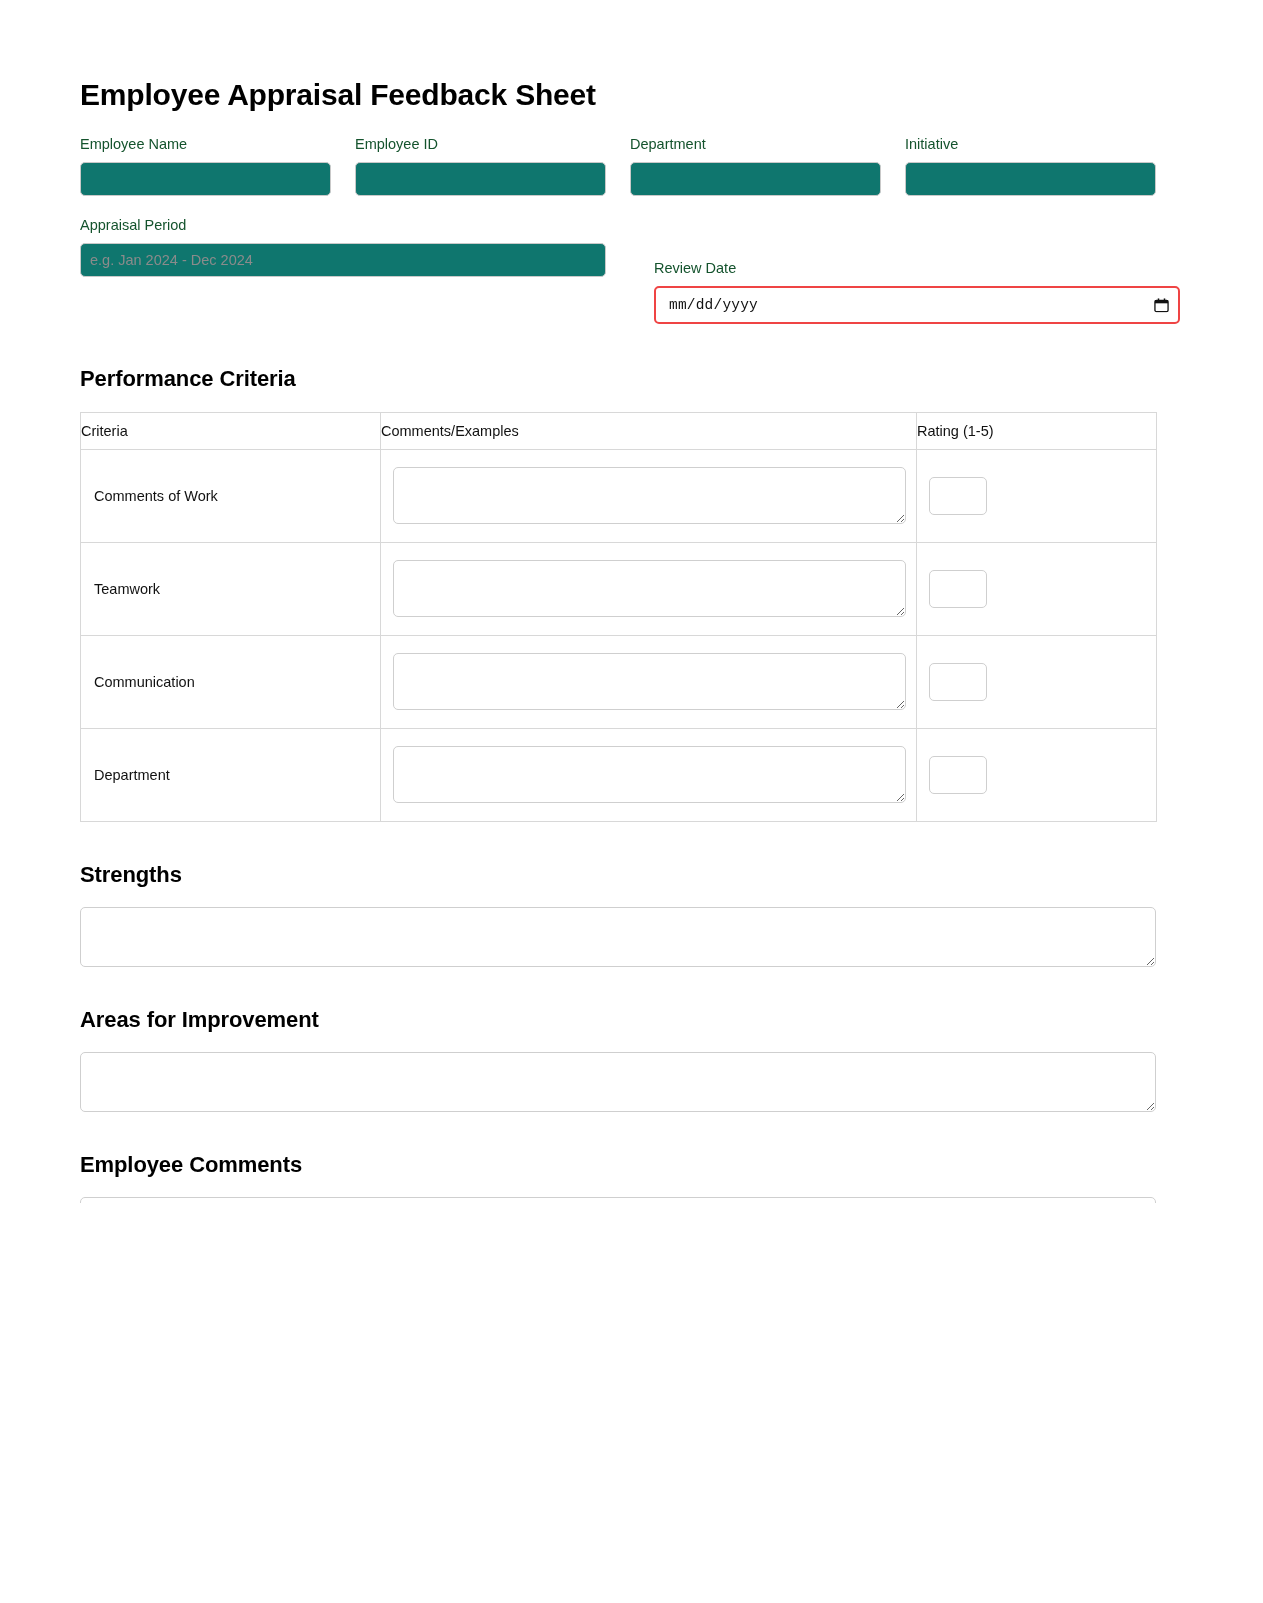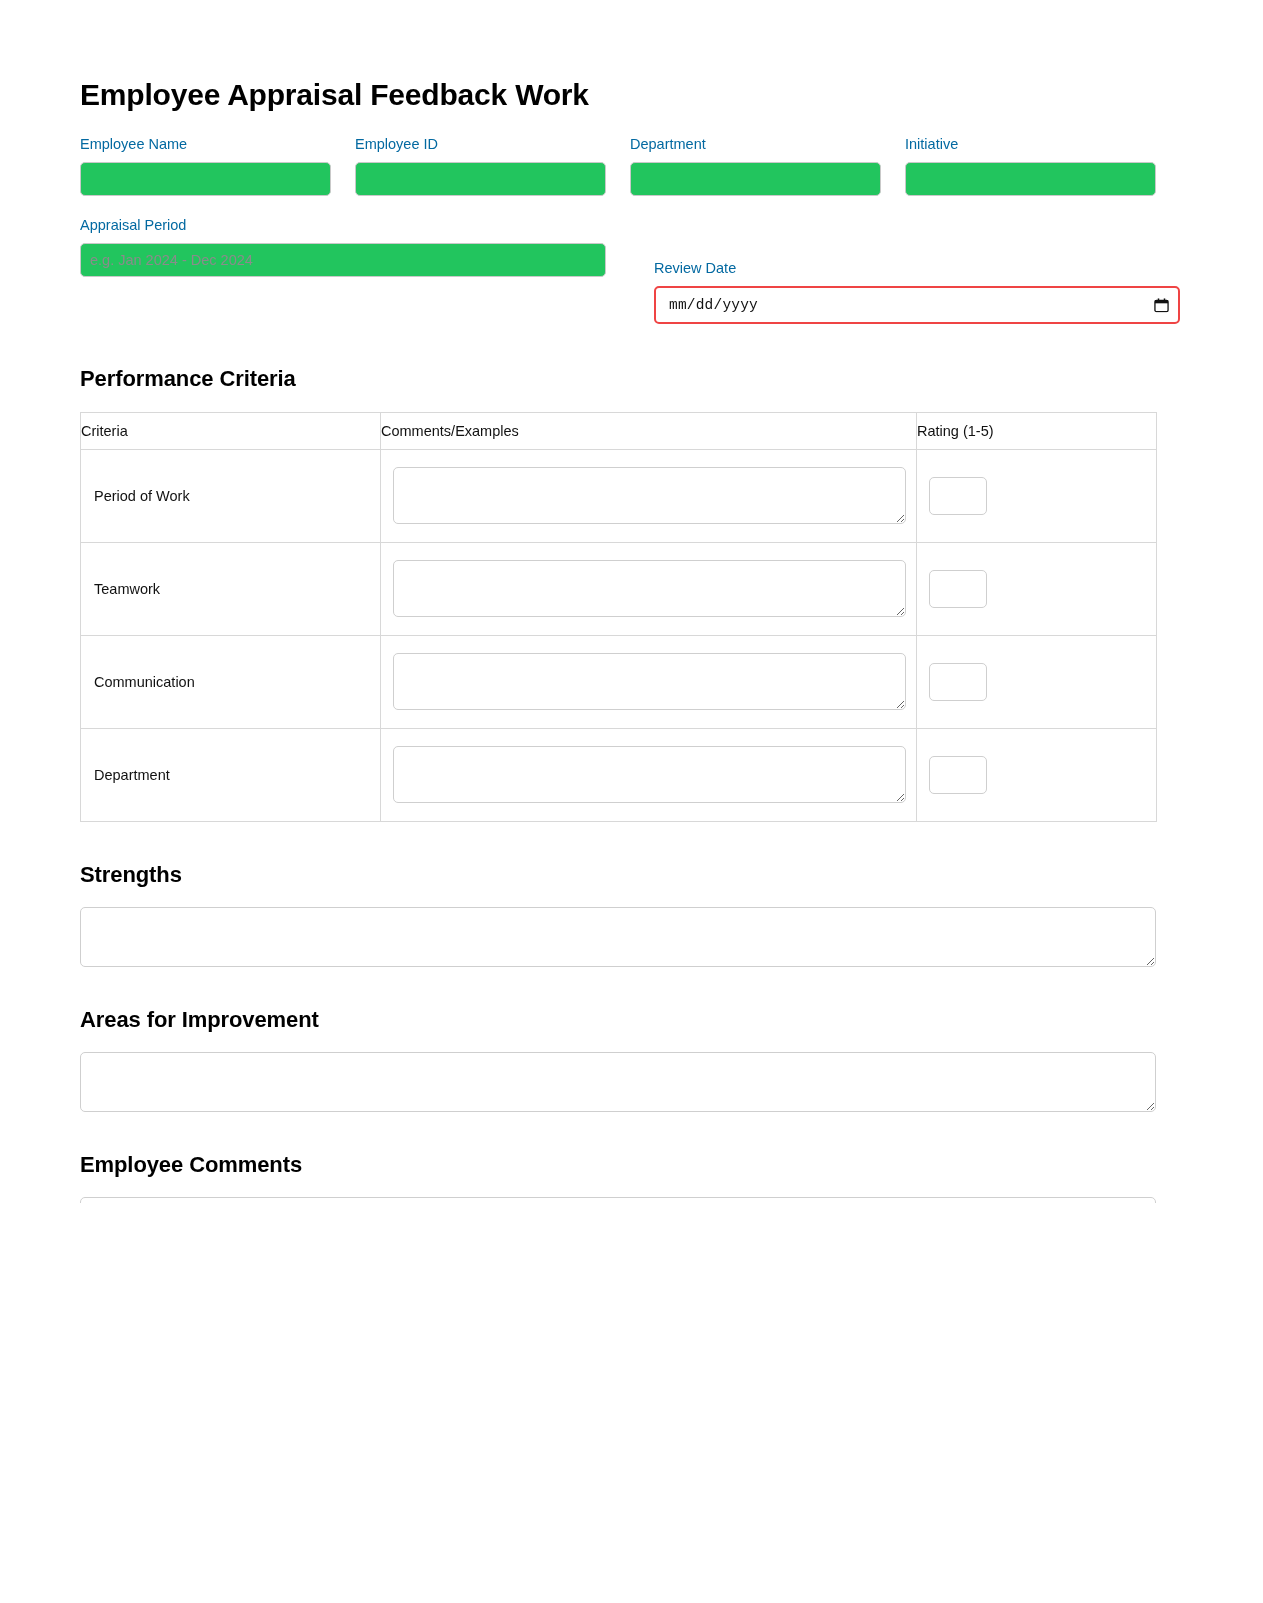--- a/index.html
+++ b/index.html
@@ -50,30 +50,30 @@
   }
   .field {
     display: flex;
     flex-direction: column;
     flex: 1 1 0;
     min-width: 0;
   }
   .field-label {
     font-size: 14.5px;
     line-height: 18px;
-    color: #0369a1;
+    color: #14532d;
     margin-bottom: 9px;
   }
   .text-input {
     box-sizing: border-box;
     width: 100%;
     height: 34px;
     border: 1px solid #c9c9c9;
     border-radius: 5px;
-    background: #22c55e;
+    background: #0f766e;
     font-family: "Liberation Sans", sans-serif;
     font-size: 14.5px;
     color: #111;
     padding: 4px 9px;
     outline: none;
   }
   .text-input::placeholder { color: #8b8b8b; }
 
   .row-2 .field.period { flex: 0 0 526px; }
   .row-2 .field.review { flex: 0 0 526px; margin-left: 24px; margin-top: 43px; }
@@ -185,21 +185,21 @@
     outline: none;
   }
   .clipped { overflow: hidden; height: 6px; }
 </style>
 </head>
 <body>
 
 <div class="page">
   <div class="sheet">
 
-    <h1 class="form-title">Employee Appraisal Feedback Work</h1>
+    <h1 class="form-title">Employee Appraisal Feedback Sheet</h1>
 
     <div class="row row-1">
 
       <div class="field">
         <label class="field-label">Employee Name</label>
         <input class="text-input" type="text" value="" style="">
       </div>
 
       <div class="field">
         <label class="field-label">Employee ID</label>
@@ -250,21 +250,21 @@
         <thead>
           <tr>
             <th>Criteria</th>
             <th>Comments/Examples</th>
             <th>Rating (1-5)</th>
           </tr>
         </thead>
         <tbody>
           <tr>
             <td>
-              <div class="criteria-name">Period of Work</div>
+              <div class="criteria-name">Comments of Work</div>
             </td>
             <td>
               <textarea class="cell-area" style=""></textarea>
             </td>
             <td>
               <input class="rating-input" type="text" style="">
             </td>
           </tr>
           <tr>
             <td>

